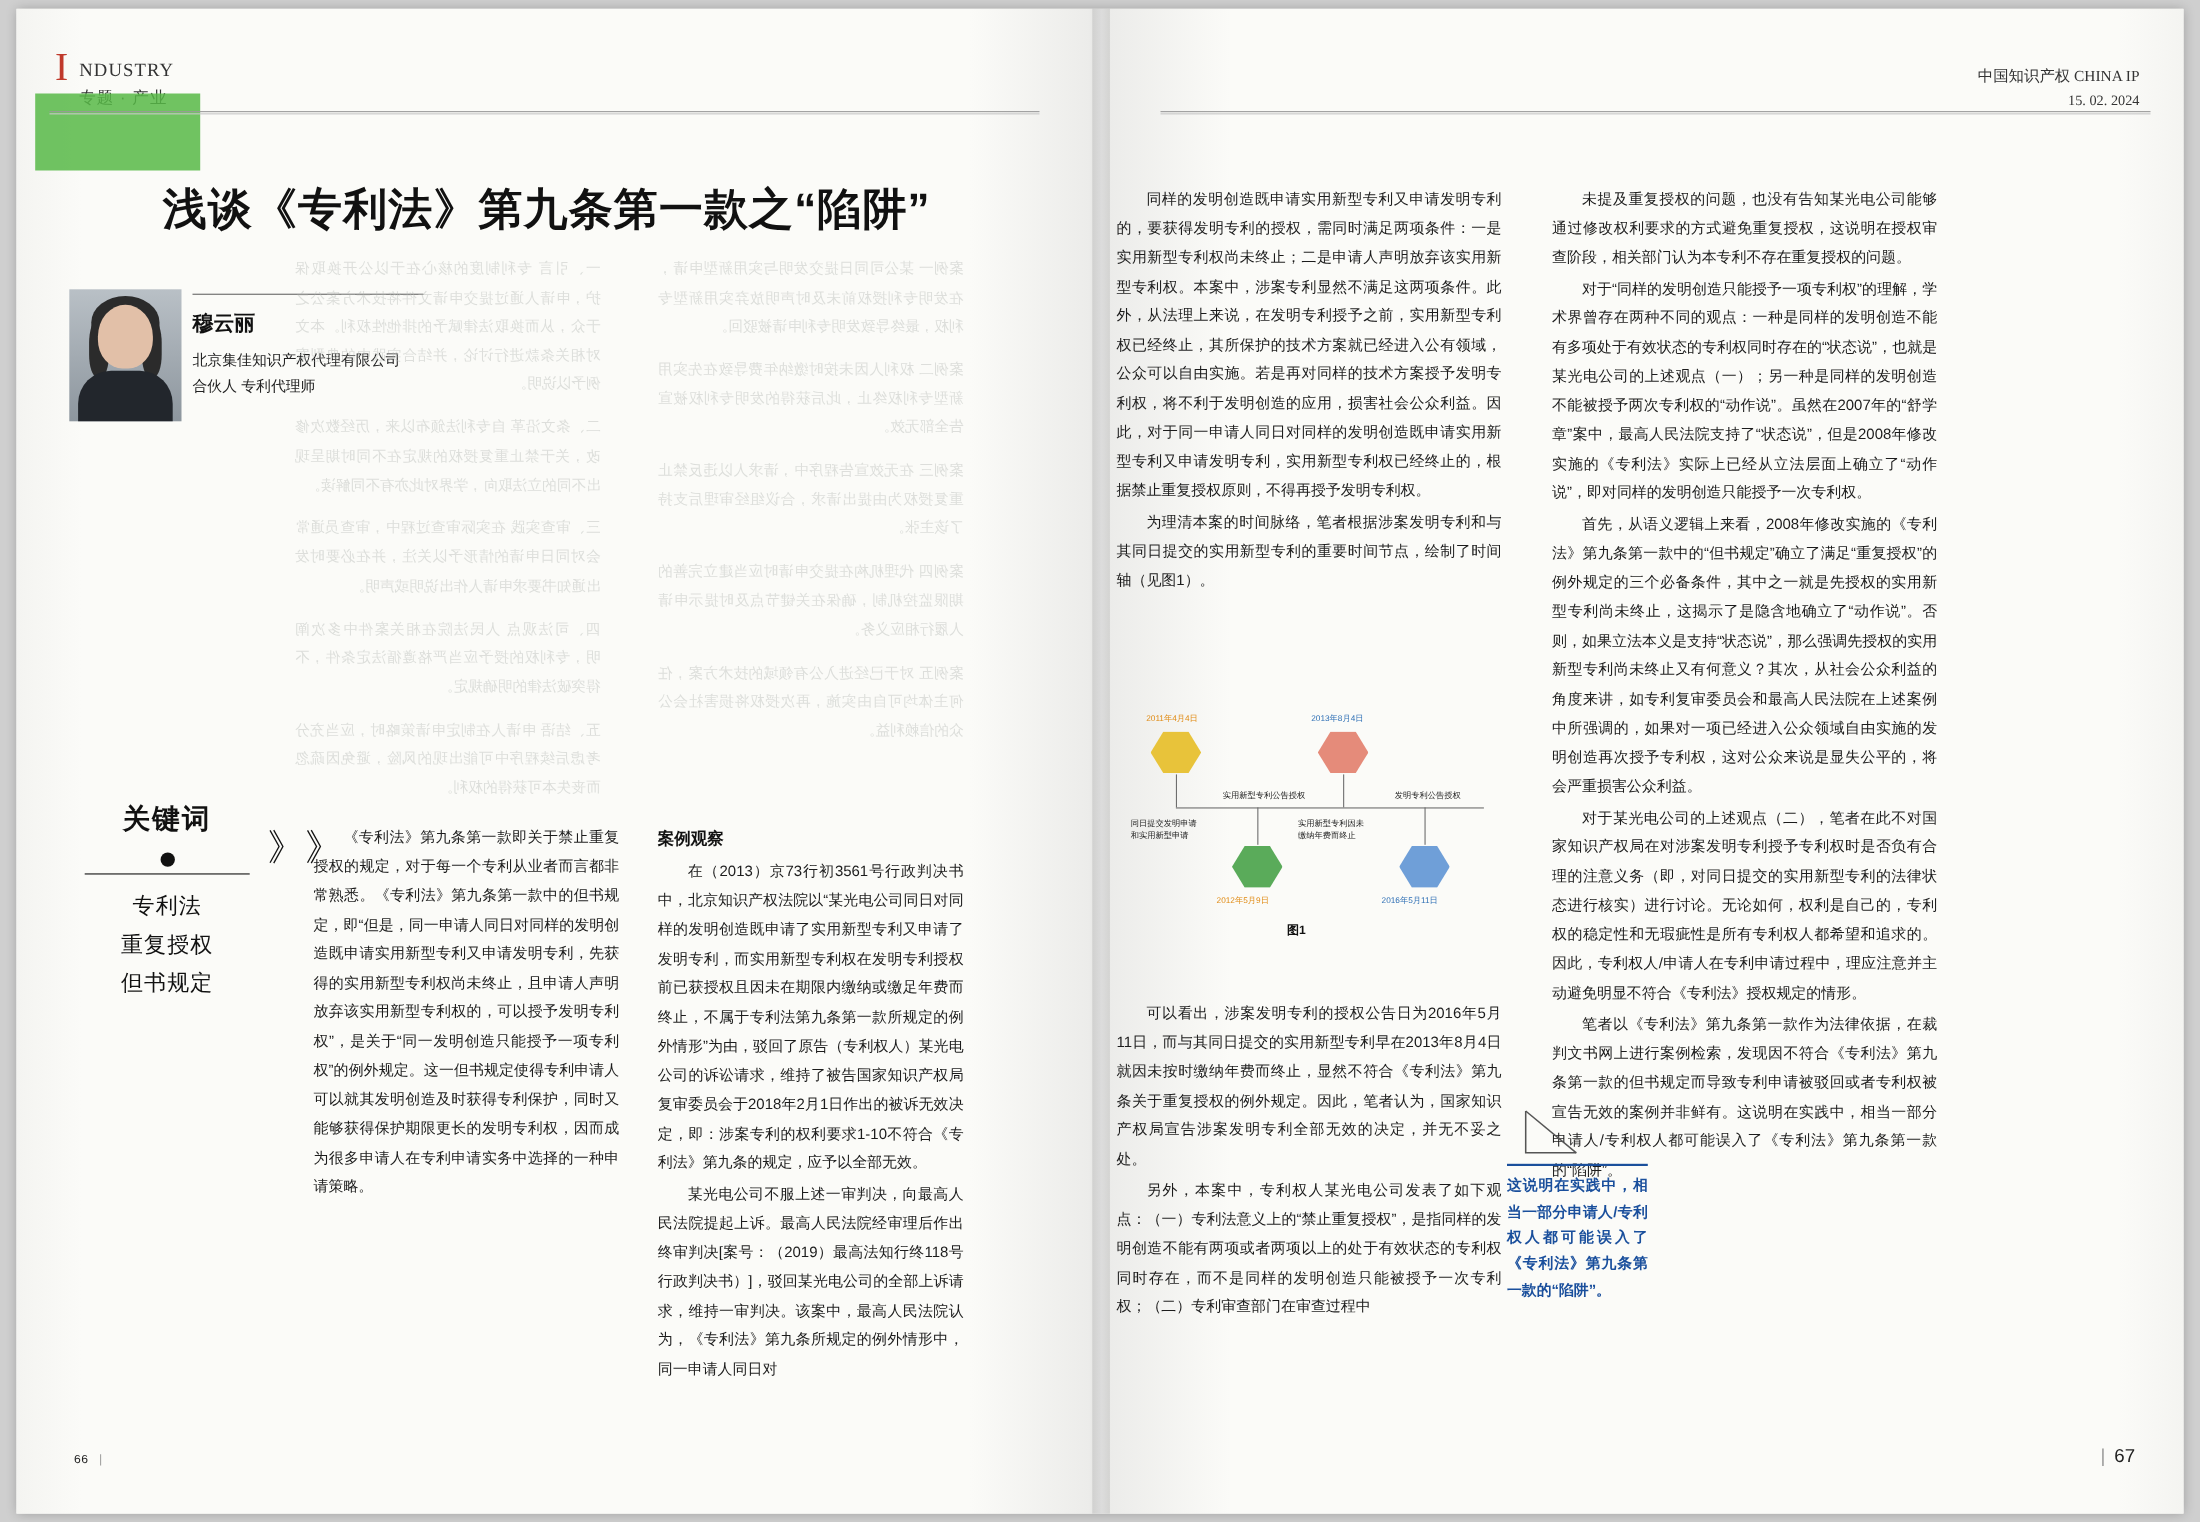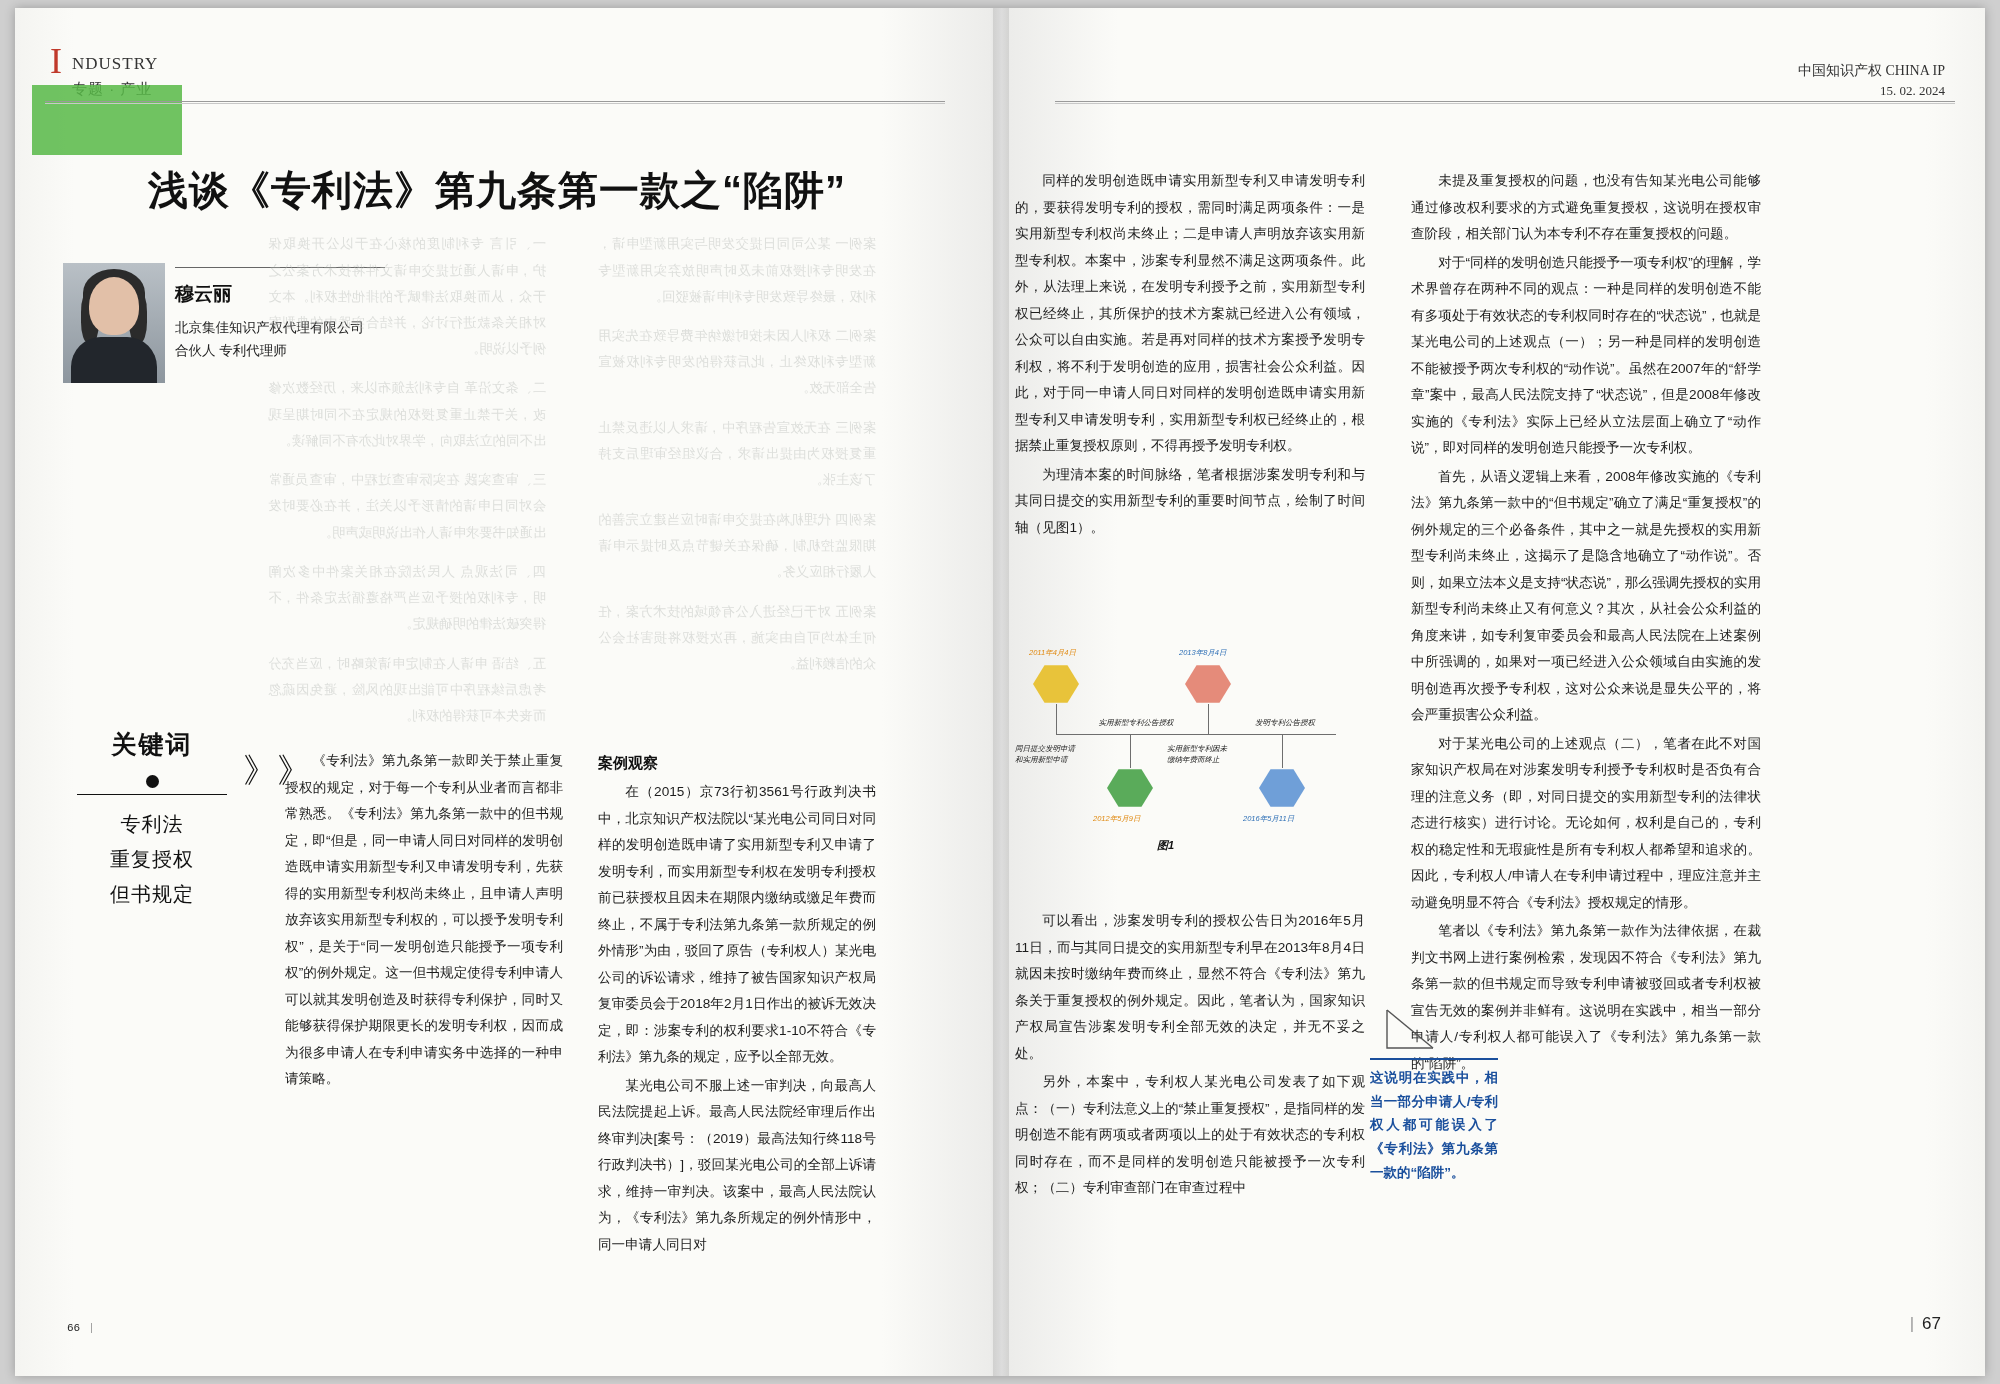--- a/index.html
+++ b/index.html
@@ -267,21 +267,21 @@
       <p>案例四 代理机构在提交申请时应当建立完善的期限监控机制，确保在关键节点及时提示申请人履行相应义务。</p>
       <p>案例五 对于已经进入公有领域的技术方案，任何主体均可自由实施，再次授权将损害社会公众的信赖利益。</p>
     </div>
 
     <div class="col lc1">
       <p>《专利法》第九条第一款即关于禁止重复授权的规定，对于每一个专利从业者而言都非常熟悉。《专利法》第九条第一款中的但书规定，即“但是，同一申请人同日对同样的发明创造既申请实用新型专利又申请发明专利，先获得的实用新型专利权尚未终止，且申请人声明放弃该实用新型专利权的，可以授予发明专利权”，是关于“同一发明创造只能授予一项专利权”的例外规定。这一但书规定使得专利申请人可以就其发明创造及时获得专利保护，同时又能够获得保护期限更长的发明专利权，因而成为很多申请人在专利申请实务中选择的一种申请策略。</p>
     </div>
 
     <div class="col lc2">
       <p class="subhead noind">案例观察</p>
-      <p>在（2015）京73行初3561号行政判决书中，北京知识产权法院以“某光电公司同日对同样的发明创造既申请了实用新型专利又申请了发明专利，而实用新型专利权在发明专利授权前已获授权且因未在期限内缴纳或缴足年费而终止，不属于专利法第九条第一款所规定的例外情形”为由，驳回了原告（专利权人）某光电公司的诉讼请求，维持了被告国家知识产权局复审委员会于2018年2月1日作出的被诉无效决定，即：涉案专利的权利要求1-10不符合《专利法》第九条的规定，应予以全部无效。</p>
+      <p>在（2013）京73行初3561号行政判决书中，北京知识产权法院以“某光电公司同日对同样的发明创造既申请了实用新型专利又申请了发明专利，而实用新型专利权在发明专利授权前已获授权且因未在期限内缴纳或缴足年费而终止，不属于专利法第九条第一款所规定的例外情形”为由，驳回了原告（专利权人）某光电公司的诉讼请求，维持了被告国家知识产权局复审委员会于2018年2月1日作出的被诉无效决定，即：涉案专利的权利要求1-10不符合《专利法》第九条的规定，应予以全部无效。</p>
       <p>某光电公司不服上述一审判决，向最高人民法院提起上诉。最高人民法院经审理后作出终审判决[案号：（2019）最高法知行终118号行政判决书）]，驳回某光电公司的全部上诉请求，维持一审判决。该案中，最高人民法院认为，《专利法》第九条所规定的例外情形中，同一申请人同日对</p>
     </div>
 
     <div class="folio-l">
       <span>66</span><span class="bar">|</span>
     </div>
   </div>
 
   <div class="page page-right">
 
@@ -290,21 +290,21 @@
       <div class="t2">15. 02. 2024</div>
     </div>
     <div class="rhdr-rule"></div>
     <div class="rhdr-rule2"></div>
 
     <div class="col rc1" style="left:15px;top:160px;width:350px;">
       <p>同样的发明创造既申请实用新型专利又申请发明专利的，要获得发明专利的授权，需同时满足两项条件：一是实用新型专利权尚未终止；二是申请人声明放弃该实用新型专利权。本案中，涉案专利显然不满足这两项条件。此外，从法理上来说，在发明专利授予之前，实用新型专利权已经终止，其所保护的技术方案就已经进入公有领域，公众可以自由实施。若是再对同样的技术方案授予发明专利权，将不利于发明创造的应用，损害社会公众利益。因此，对于同一申请人同日对同样的发明创造既申请实用新型专利又申请发明专利，实用新型专利权已经终止的，根据禁止重复授权原则，不得再授予发明专利权。</p>
       <p>为理清本案的时间脉络，笔者根据涉案发明专利和与其同日提交的实用新型专利的重要时间节点，绘制了时间轴（见图1）。</p>
     </div>
 
-    <div class="figure" style="left:7px;top:640px;font-style:italic;">
+    <div class="figure" style="left:20px;top:640px;">
       <div class="figdate" style="left:22px;top:0;">2011年4月4日</div>
       <div class="figdate blue" style="left:172px;top:0;">2013年8月4日</div>
 
       <div class="hexa" style="left:26px;top:16px;">
         <div class="shape" style="background:#e8c33a;"></div>
       </div>
       <div class="hexa" style="left:178px;top:16px;">
         <div class="shape" style="background:#e58b7a;"></div>
       </div>
       <div class="hexa" style="left:100px;top:120px;">

